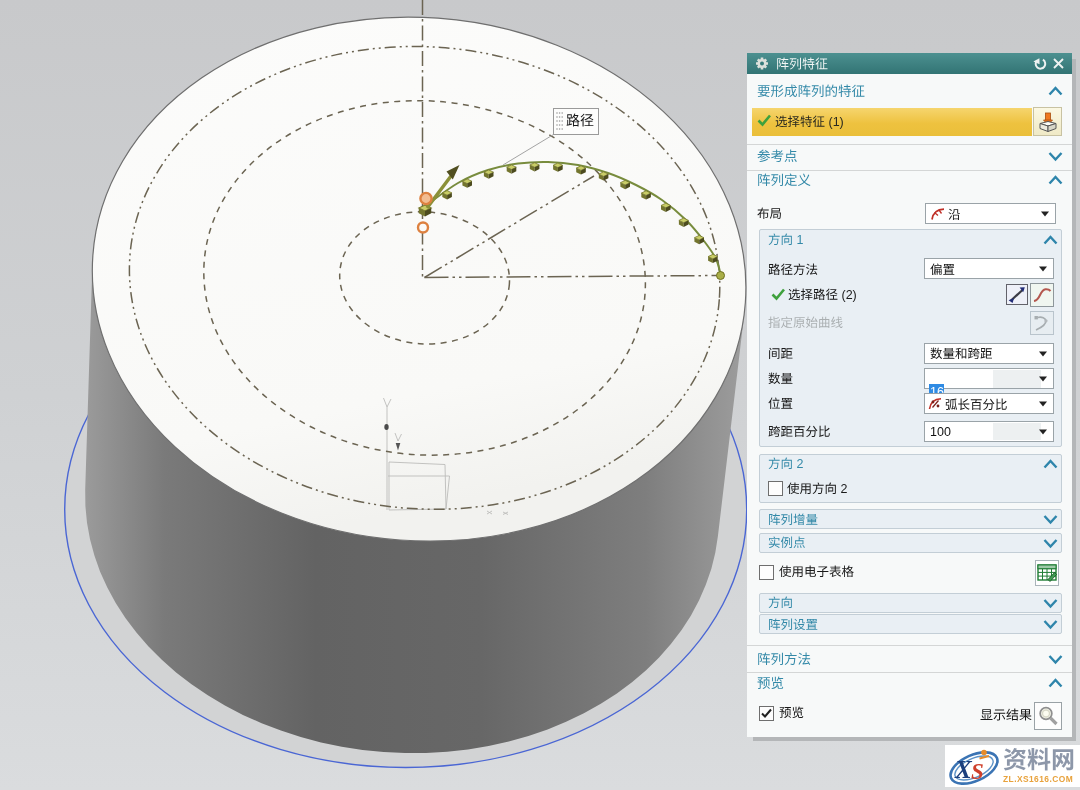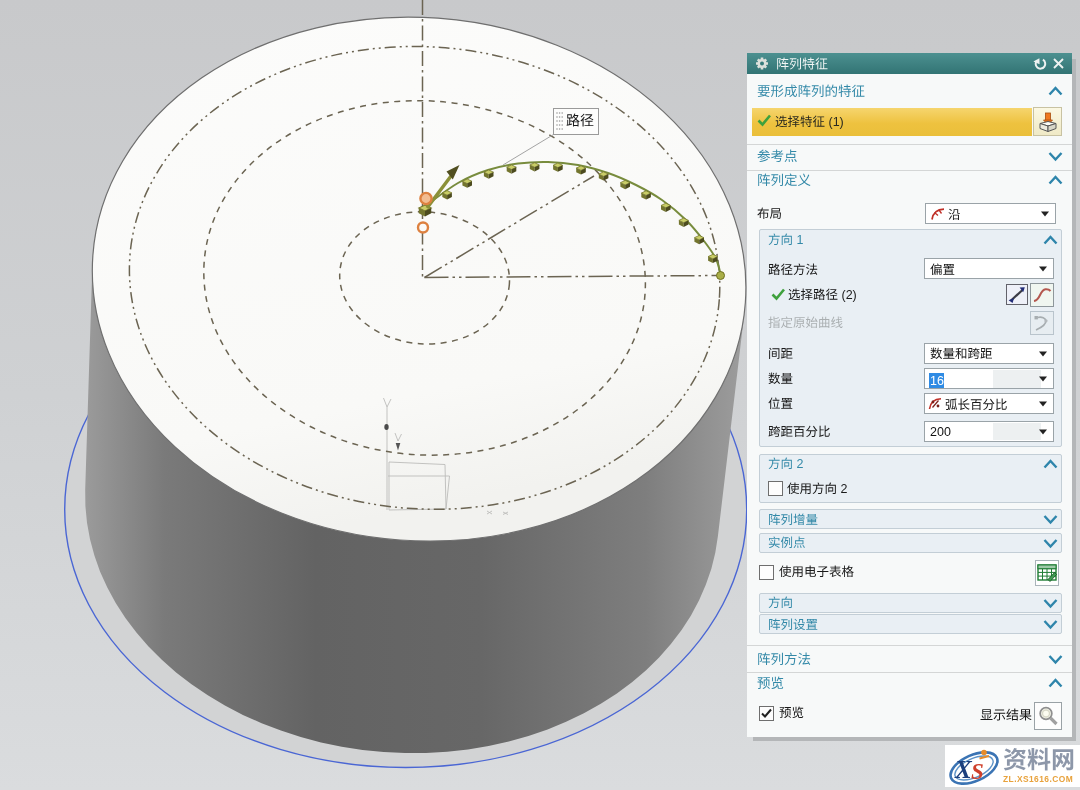--- a/index.html
+++ b/index.html
@@ -330,21 +330,21 @@
         <svg width="9" height="6" style="position:absolute;right:5px;top:7px">
           <polygon points="0,0.5 8,0.5 4,5.5" fill="#222"></polygon>
         </svg>
       </div>
       <div style="position:absolute;left:21px;top:319px;width:80px;height:14px;"><svg width="25.0" height="14.4" style="display:inline-block;vertical-align:top;" fill="#1a1a1a">
           <use href="#r6570" transform="translate(0.0,11.06) scale(0.125,-0.125)"></use>
           <use href="#r91cf" transform="translate(12.5,11.06) scale(0.125,-0.125)"></use>
         </svg></div>
       <div style="position:absolute;left:177px;top:315px;width:130px;height:21px;background:#fff;border:1px solid #9aa3a8;box-sizing:border-box">
         <div style="position:absolute;left:68px;top:1px;width:48px;height:17.5px;background:#edf0f1"></div>
-        <div style="position:absolute;left:3.5px;top:4px;width:15px;height:15px;background:#2f8be4">
+        <div style="position:absolute;left:3.5px;top:15px;width:15px;height:15px;background:#2f8be4">
           <span style="font:12.5px 'Liberation Sans';color:#fff;position:absolute;left:1.5px;top:0.5px">16</span>
         </div>
         <svg width="9" height="6" style="position:absolute;right:5px;top:7px">
           <polygon points="0,0.5 8,0.5 4,5.5" fill="#222"></polygon>
         </svg>
       </div>
       <div style="position:absolute;left:21px;top:344px;width:80px;height:14px;"><svg width="25.0" height="14.4" style="display:inline-block;vertical-align:top;" fill="#1a1a1a">
           <use href="#r4f4d" transform="translate(0.0,11.06) scale(0.125,-0.125)"></use>
           <use href="#r7f6e" transform="translate(12.5,11.06) scale(0.125,-0.125)"></use>
         </svg></div>
@@ -368,21 +368,21 @@
       </div>
       <div style="position:absolute;left:21px;top:372px;width:110px;height:14px;"><svg width="62.5" height="14.4" style="display:inline-block;vertical-align:top;" fill="#1a1a1a">
           <use href="#r8de8" transform="translate(0.0,11.06) scale(0.125,-0.125)"></use>
           <use href="#r8ddd" transform="translate(12.5,11.06) scale(0.125,-0.125)"></use>
           <use href="#r767e" transform="translate(25.0,11.06) scale(0.125,-0.125)"></use>
           <use href="#r5206" transform="translate(37.5,11.06) scale(0.125,-0.125)"></use>
           <use href="#r6bd4" transform="translate(50.0,11.06) scale(0.125,-0.125)"></use>
         </svg></div>
       <div style="position:absolute;left:177px;top:367.5px;width:130px;height:21px;background:#fff;border:1px solid #9aa3a8;box-sizing:border-box">
         <div style="position:absolute;left:68px;top:1px;width:48px;height:17.5px;background:#edf0f1"></div>
-        <span style="font:12.5px 'Liberation Sans';color:#111;position:absolute;left:5px;top:3px">200</span>
+        <span style="font:12.5px 'Liberation Sans';color:#111;position:absolute;left:5px;top:3px">100</span>
         <svg width="9" height="6" style="position:absolute;right:5px;top:7px">
           <polygon points="0,0.5 8,0.5 4,5.5" fill="#222"></polygon>
         </svg>
       </div>
       <div style="position:absolute;left:12px;top:401px;width:303px;height:49px;background:#e9eff4;border:1px solid #c3ced6;border-radius:2px;box-sizing:border-box"></div>
       <div style="position:absolute;left:21px;top:404px;width:100px;height:14px;"><svg width="25.0" height="14.4" style="display:inline-block;vertical-align:top;" fill="#3389a8">
           <use href="#r65b9" transform="translate(0.0,11.06) scale(0.125,-0.125)"></use>
           <use href="#r5411" transform="translate(12.5,11.06) scale(0.125,-0.125)"></use>
         </svg><span style="font:12.5px 'Liberation Sans';color:#3389a8;vertical-align:top"> 2</span></div>
       <div style="position:absolute;left:296px;top:406px;width:13px;height:10px;">

